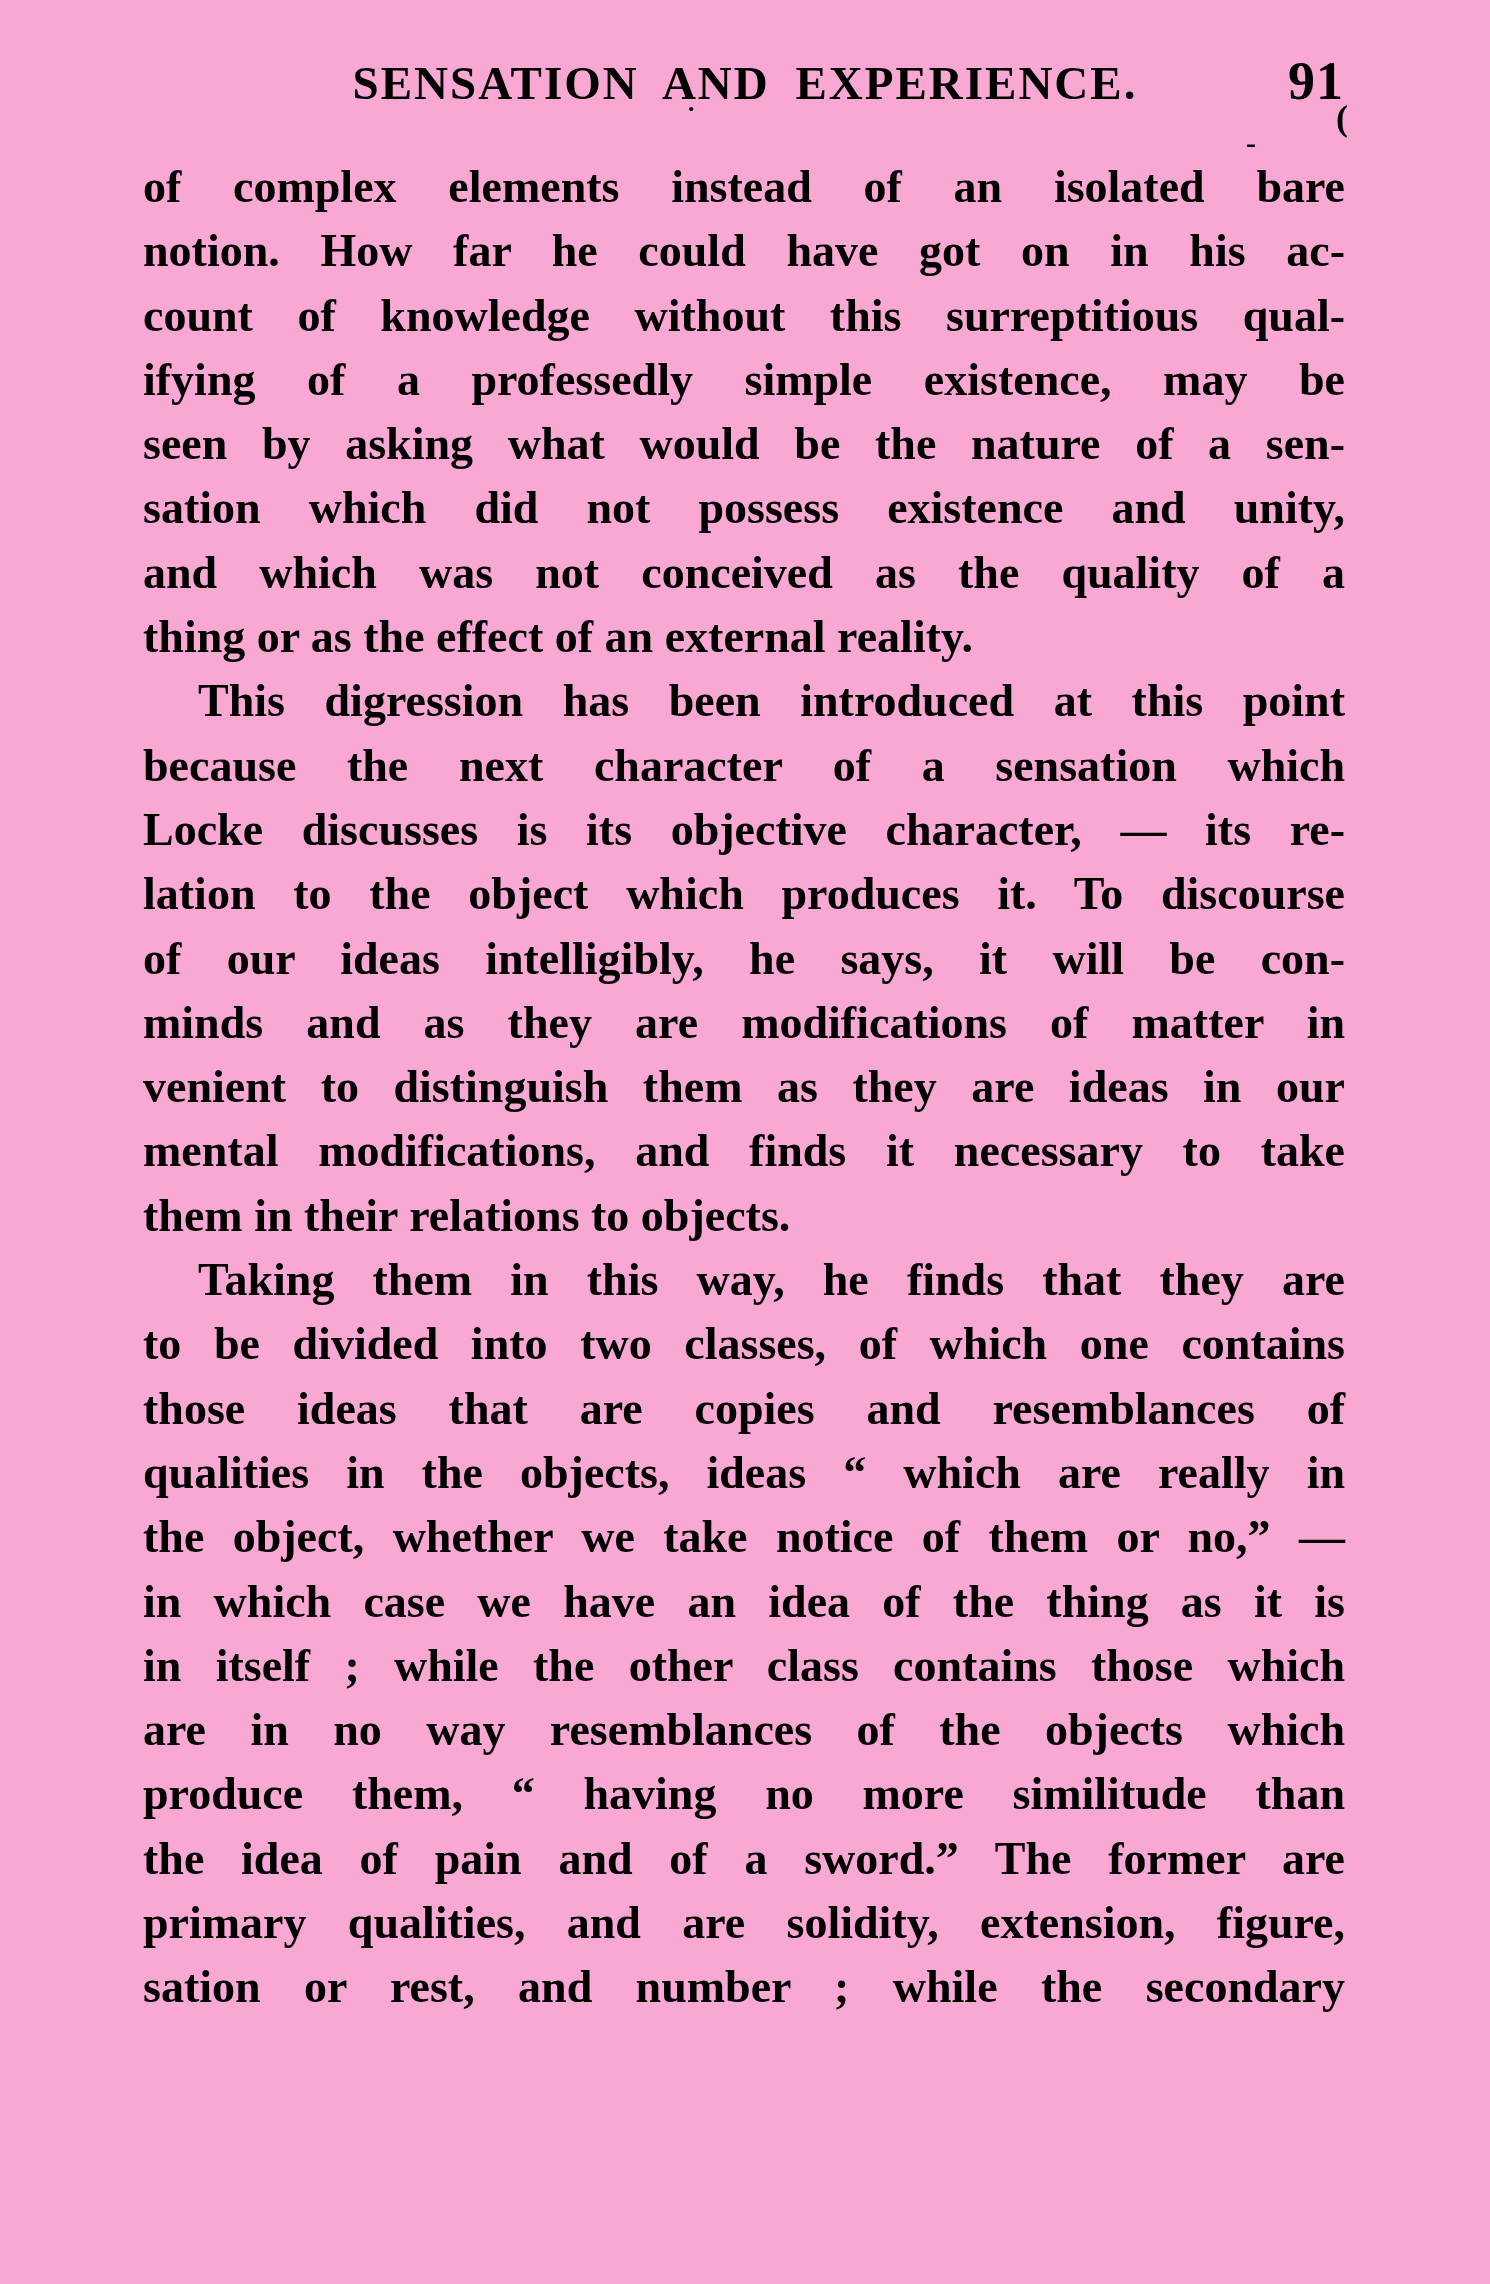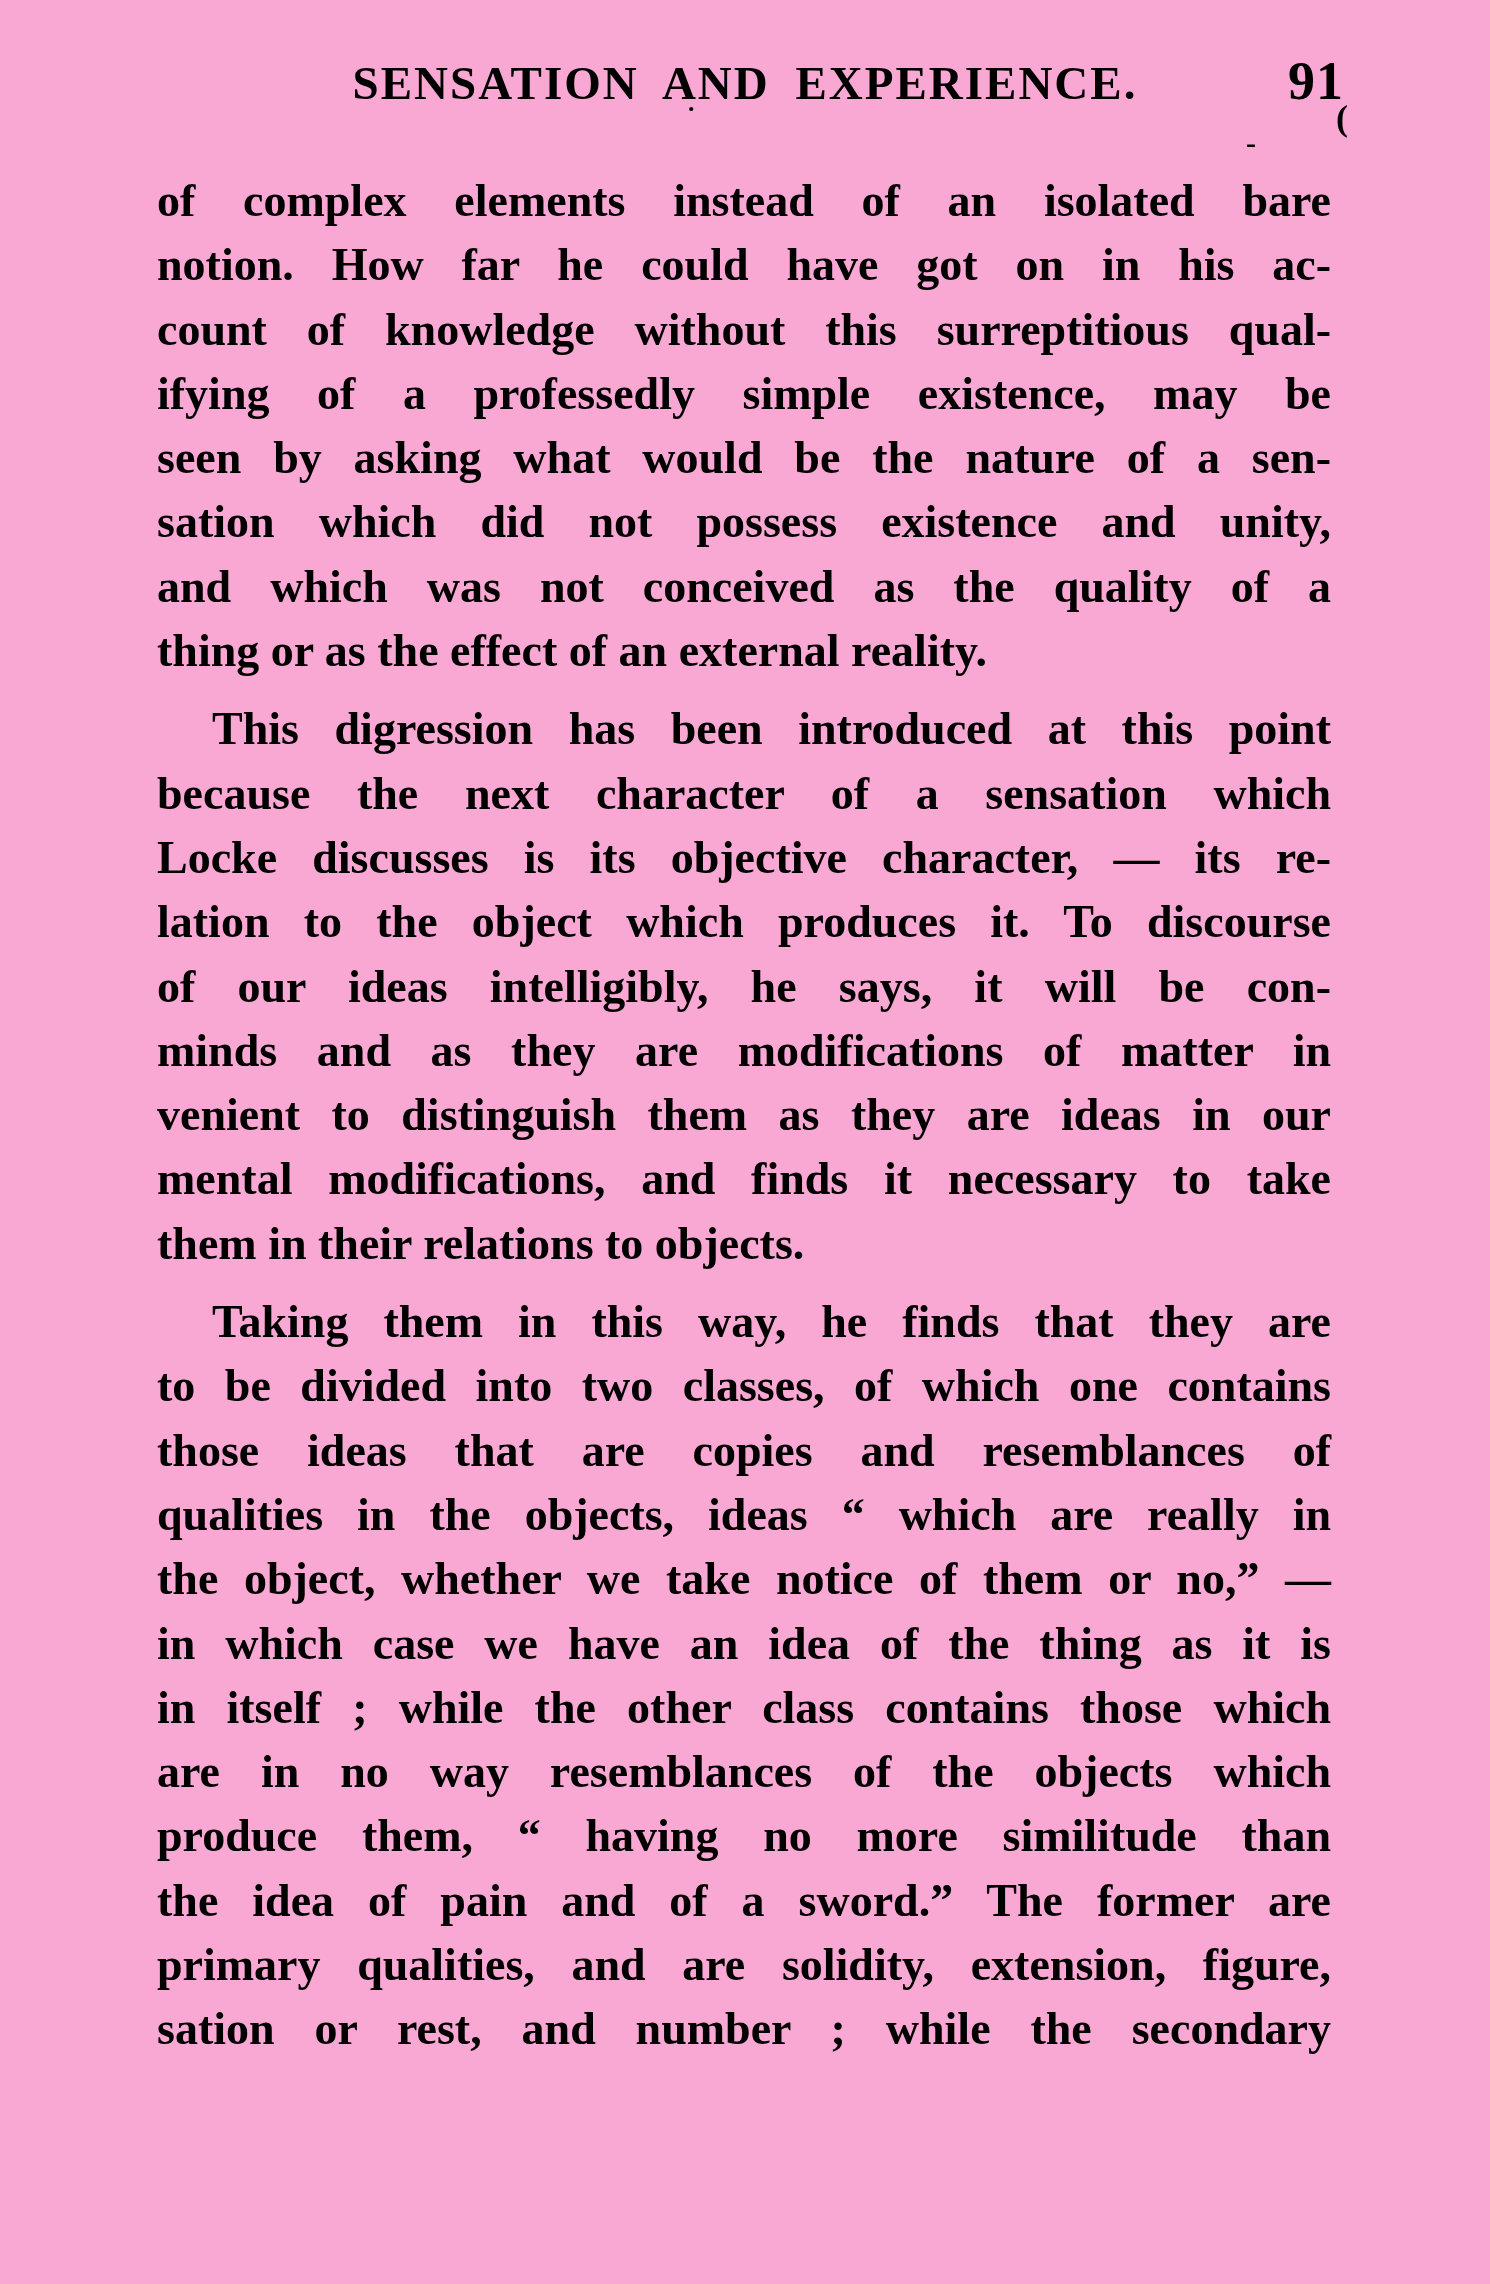--- a/index.html
+++ b/index.html
@@ -66,21 +66,21 @@
     font-size: 26px;
     line-height: 26px;
   }
   .text-block {
     position: absolute;
     left: 143px;
     top: 155px;
     width: 1202px;
   }
   .para {
-    margin: 14px;
+    margin: 0;
     padding: 0;
   }
   .line {
     font-size: 46px;
     line-height: 64.3px;
     text-align: justify;
     text-align-last: justify;
     -moz-text-align-last: justify;
     white-space: normal;
     overflow: visible;

